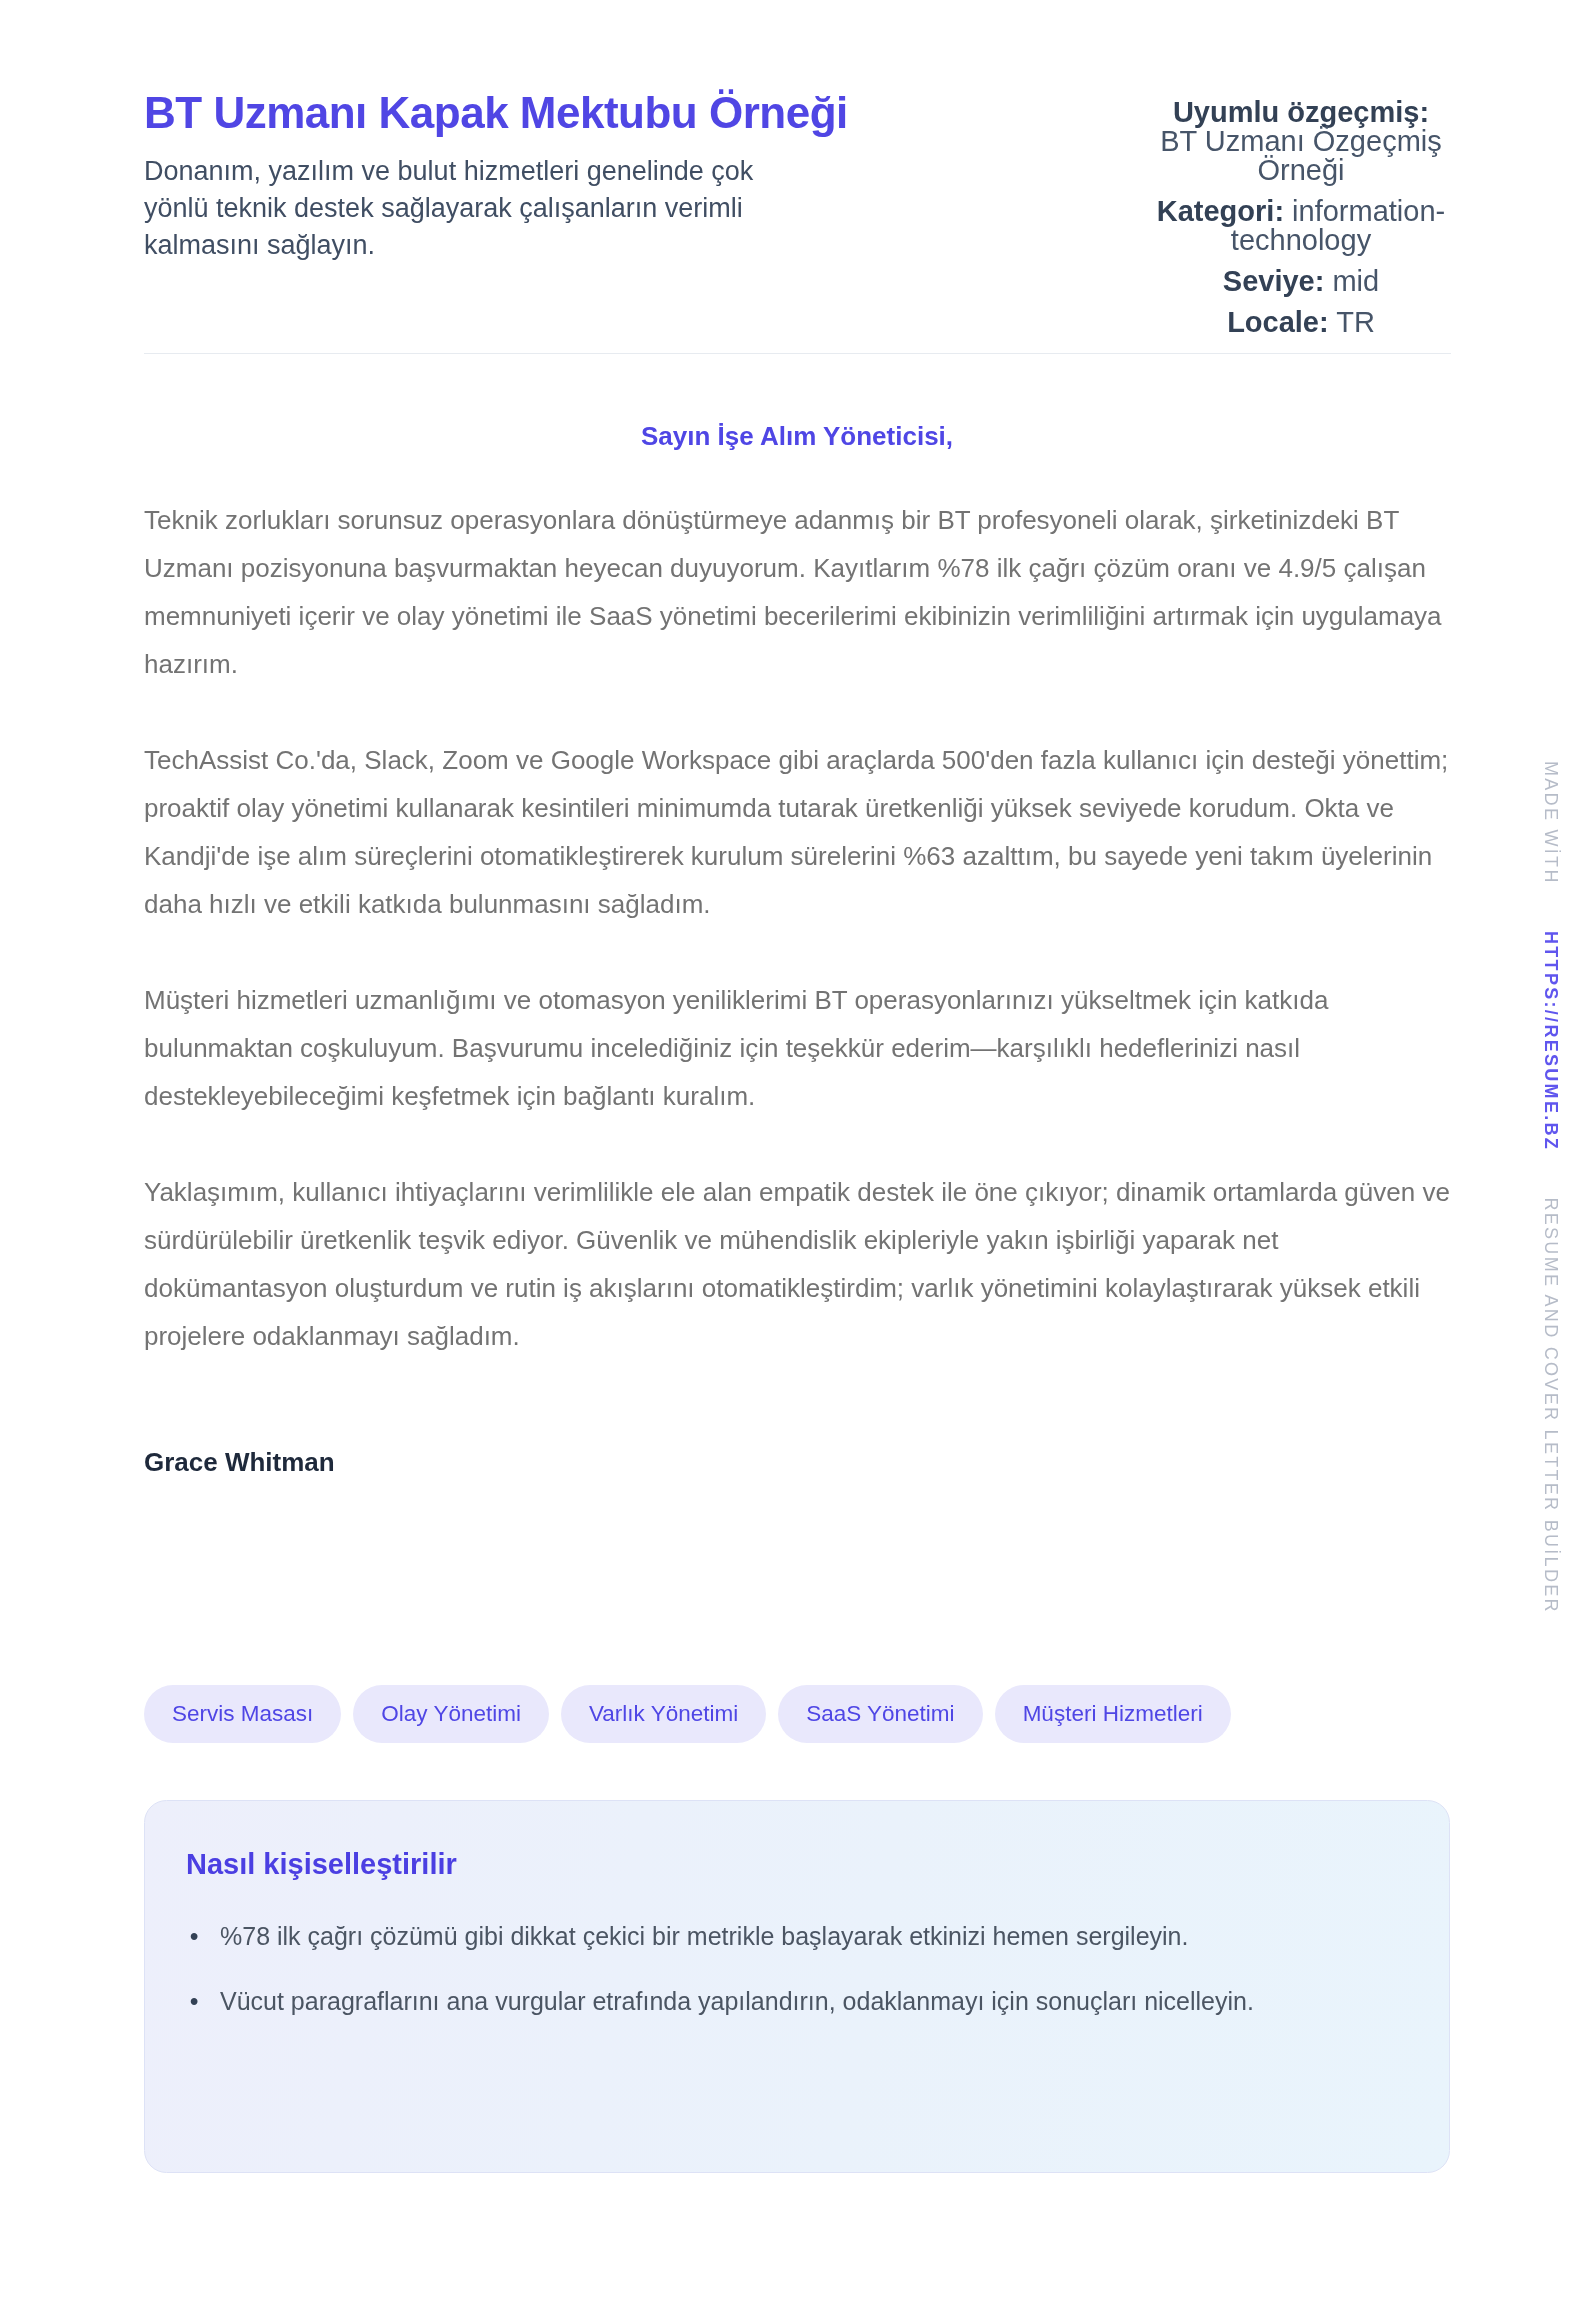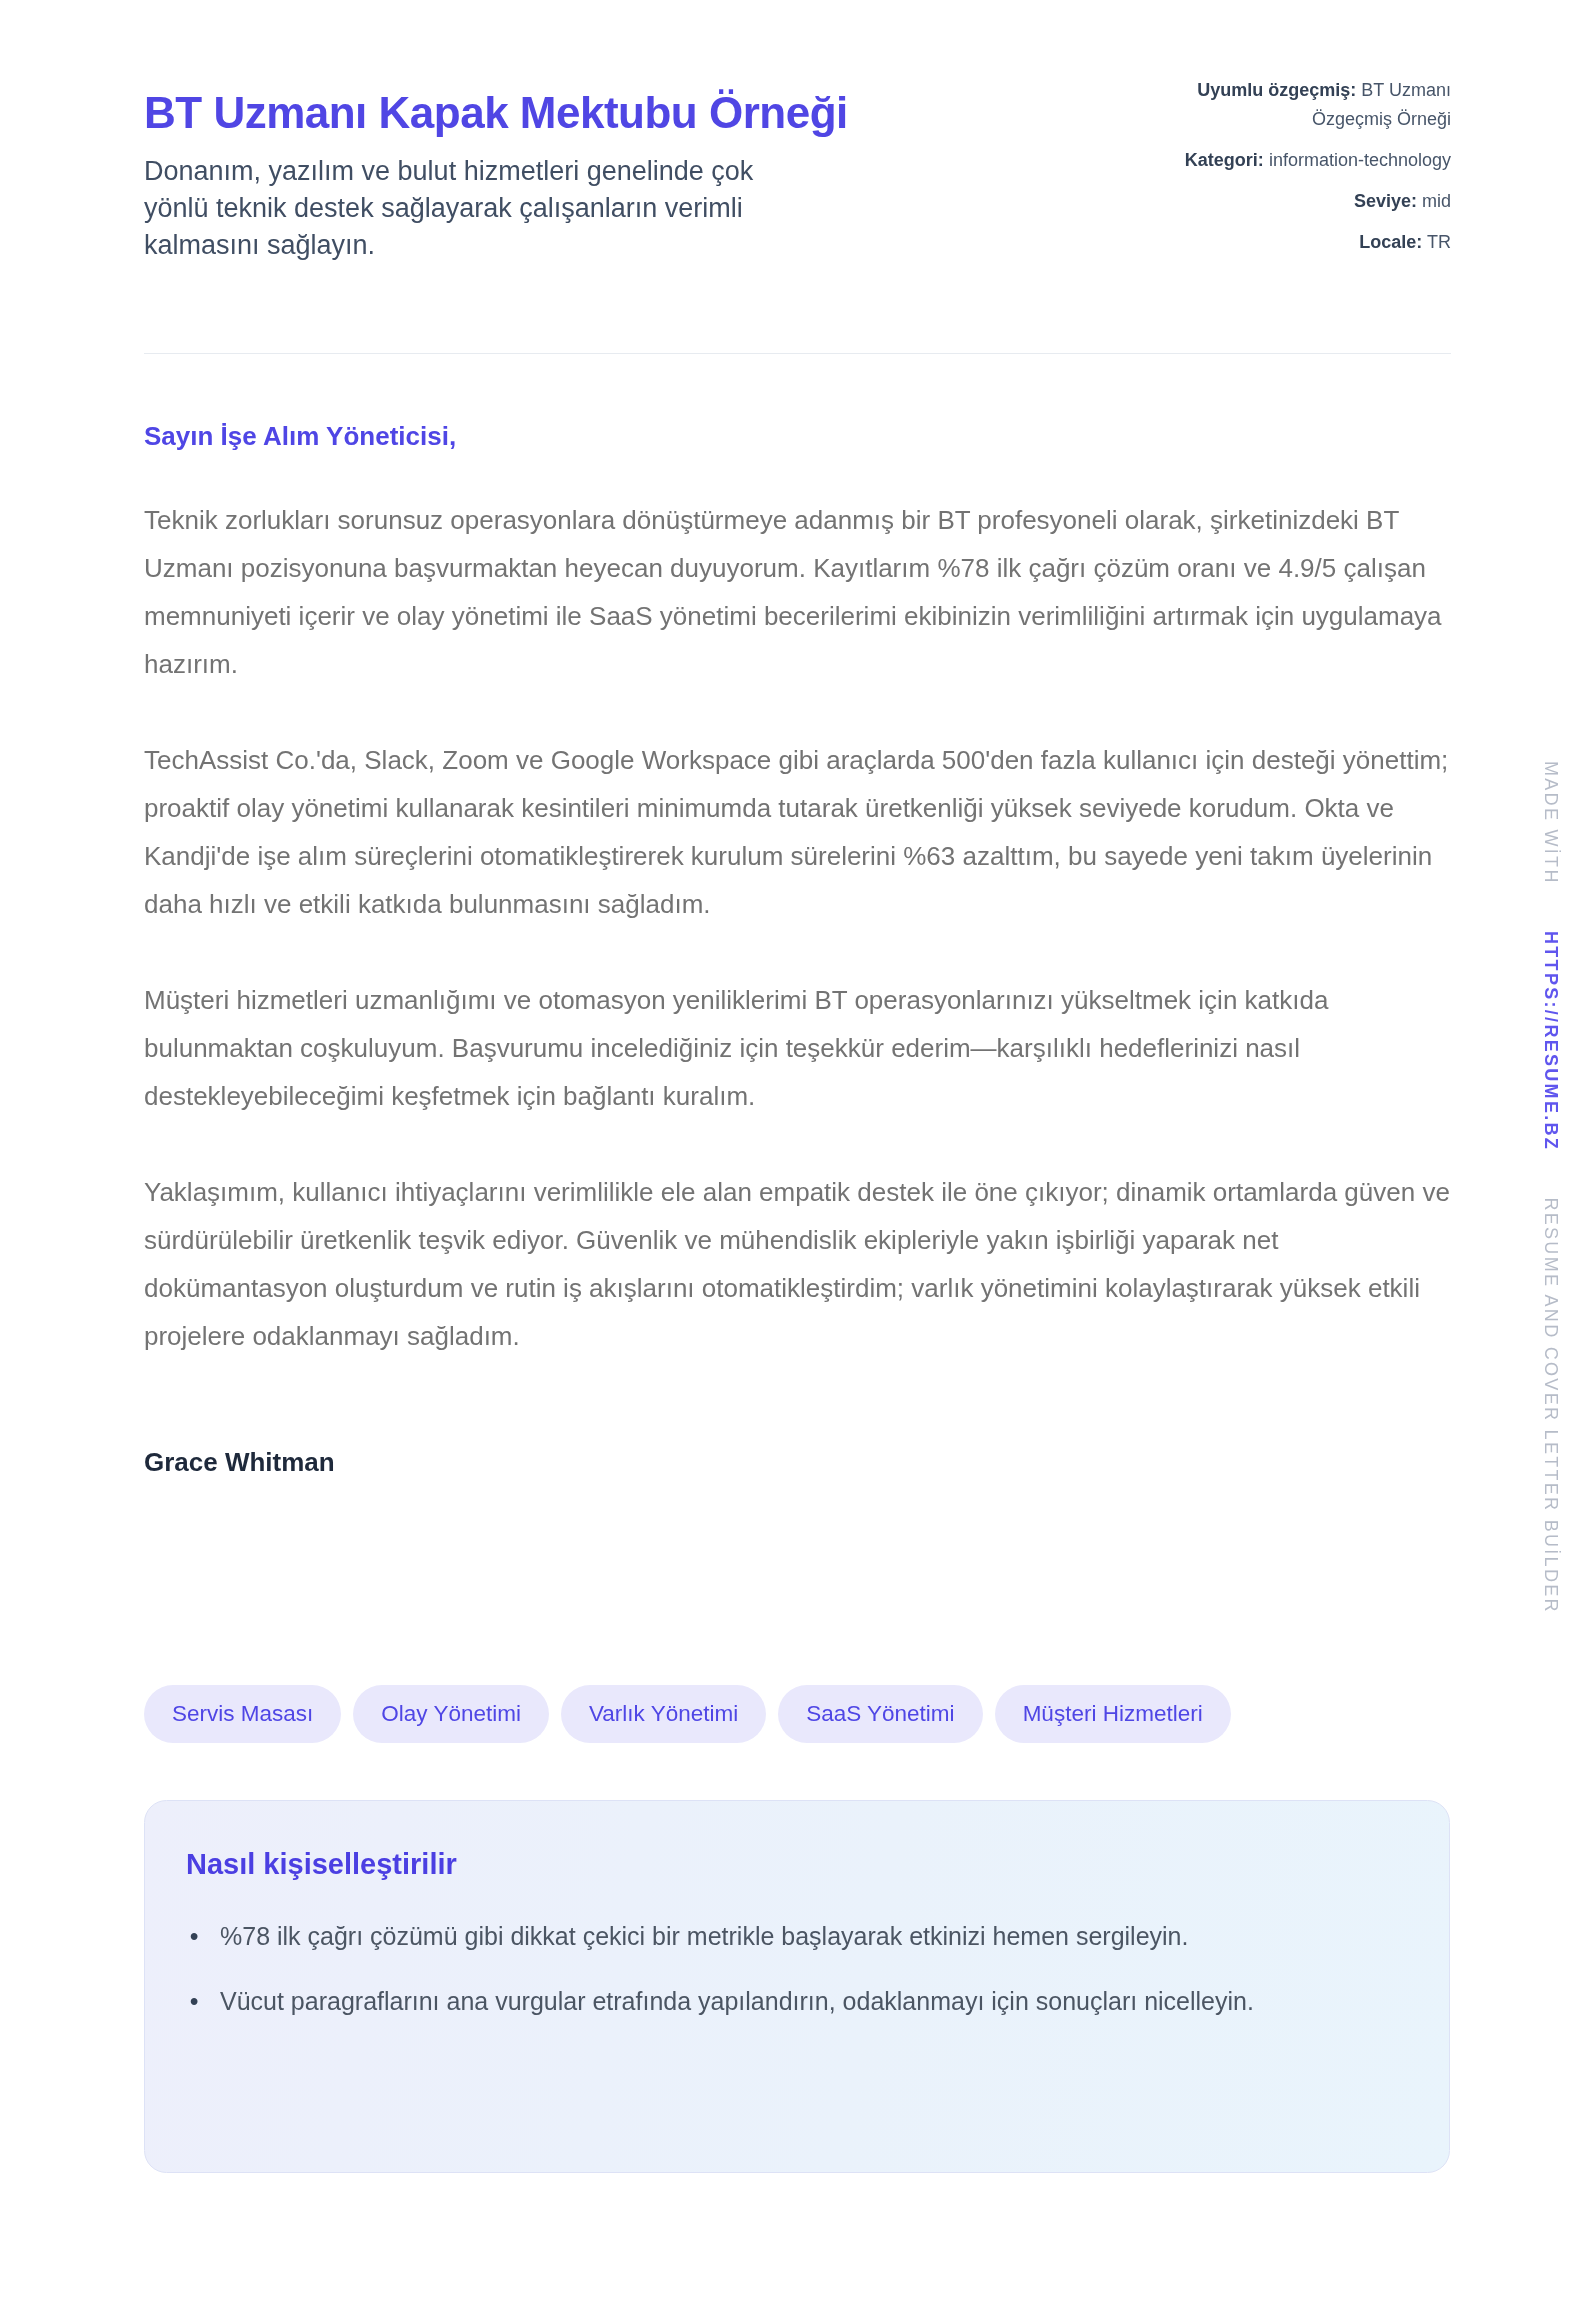--- a/index.html
+++ b/index.html
@@ -17,36 +17,36 @@
   .header-left { position: absolute; left: 144px; top: 86px; width: 768px; }
   .title {
     font-size: 44px; font-weight: 700; color: #5046e4;
     letter-spacing: -0.5px; line-height: 54px; margin-bottom: 13px;
   }
   .subtitle {
     font-size: 27px; line-height: 37px; font-weight: 500;
     color: #404e63; max-width: 618px;
   }
   .header-meta {
-    position: absolute; top: 76px; right: 142px; width: 300px;
-    text-align: right; font-size: 18px; line-height: 29px; color: #475569;
+    position: absolute; top: 98px; right: 142px; width: 300px;
+    text-align: center; font-size: 29px; line-height: 29px; color: #475569;
   }
   .meta-item { margin-bottom: 12px; }
   .meta-label { font-weight: 700; color: #334155; }
 
   .divider {
     position: absolute; left: 144px; right: 142px; top: 353px;
     border: 0; border-top: 1.9px solid #e7ebf0; height: 0;
   }
 
   
   .letter { position: absolute; left: 144px; top: 420px; width: 1306px; }
   .greeting {
     font-size: 26px; font-weight: 700; color: #4f46e5;
-    line-height: 32px; margin-bottom: 44px;
+    line-height: 32px; margin-bottom: 44px; text-align: center;
   }
   .para {
     font-size: 26px; line-height: 48px; color: #737373;
     margin-bottom: 48px;
   }
   .signature-name {
     font-size: 26px; font-weight: 700; color: #1e293b;
     margin-top: 86px; line-height: 32px;
   }
   .signature-role {

